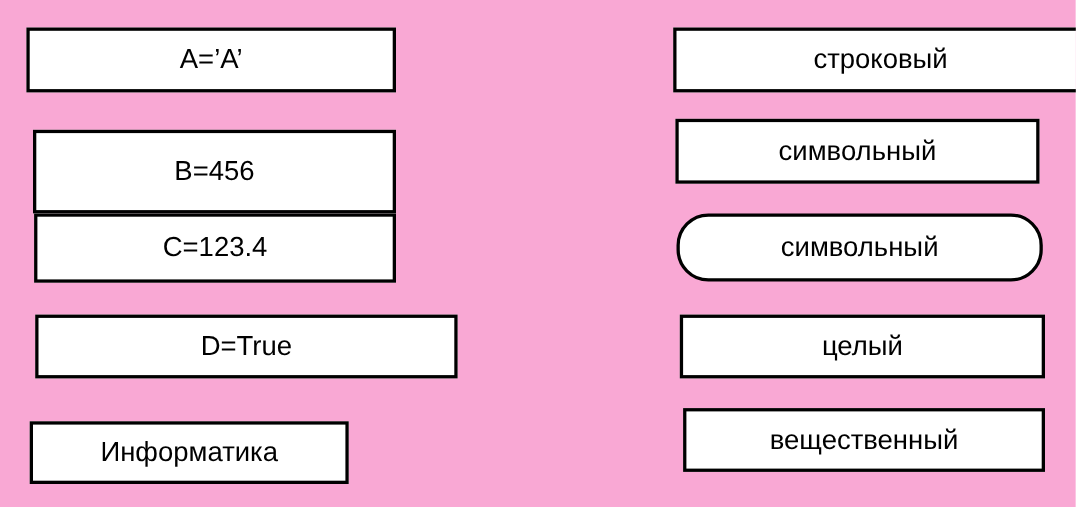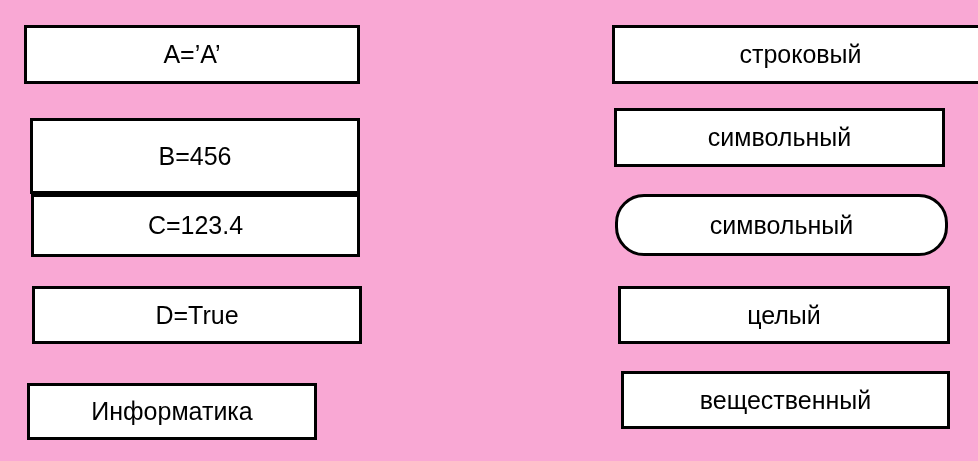--- a/index.html
+++ b/index.html
@@ -41,21 +41,21 @@
     color: #000000;
     font-size: 25px;
     line-height: 1;
     letter-spacing: 0px;
     white-space: nowrap;
   }
   
   .L1 { left: 24px;  top: 25px;  width: 336px; height: 59px; }
   .L2 { left: 30px;  top: 106px; width: 330px; height: 76px; margin-top: 12px; }
   .L3 { left: 31px;  top: 194px; width: 329px; height: 63px; }
-  .L4 { left: 32px;  top: 286px; width: 330px; height: 58px; }
+  .L4 { left: 32px;  top: 286px; width: 384px; height: 58px; }
   .L5 { left: 27px;  top: 383px; width: 290px; height: 57px; }
 
   
   .R1 { left: 612px; top: 25px;  width: 377px; height: 59px; }
   .R2 { left: 614px; top: 108px; width: 331px; height: 59px; }
   .R3 { left: 615px; top: 194px; width: 333px; height: 62px; border-radius: 29px; }
   .R4 { left: 618px; top: 286px; width: 332px; height: 58px; }
   .R5 { left: 621px; top: 371px; width: 329px; height: 58px; }
 </style>
 </head>

